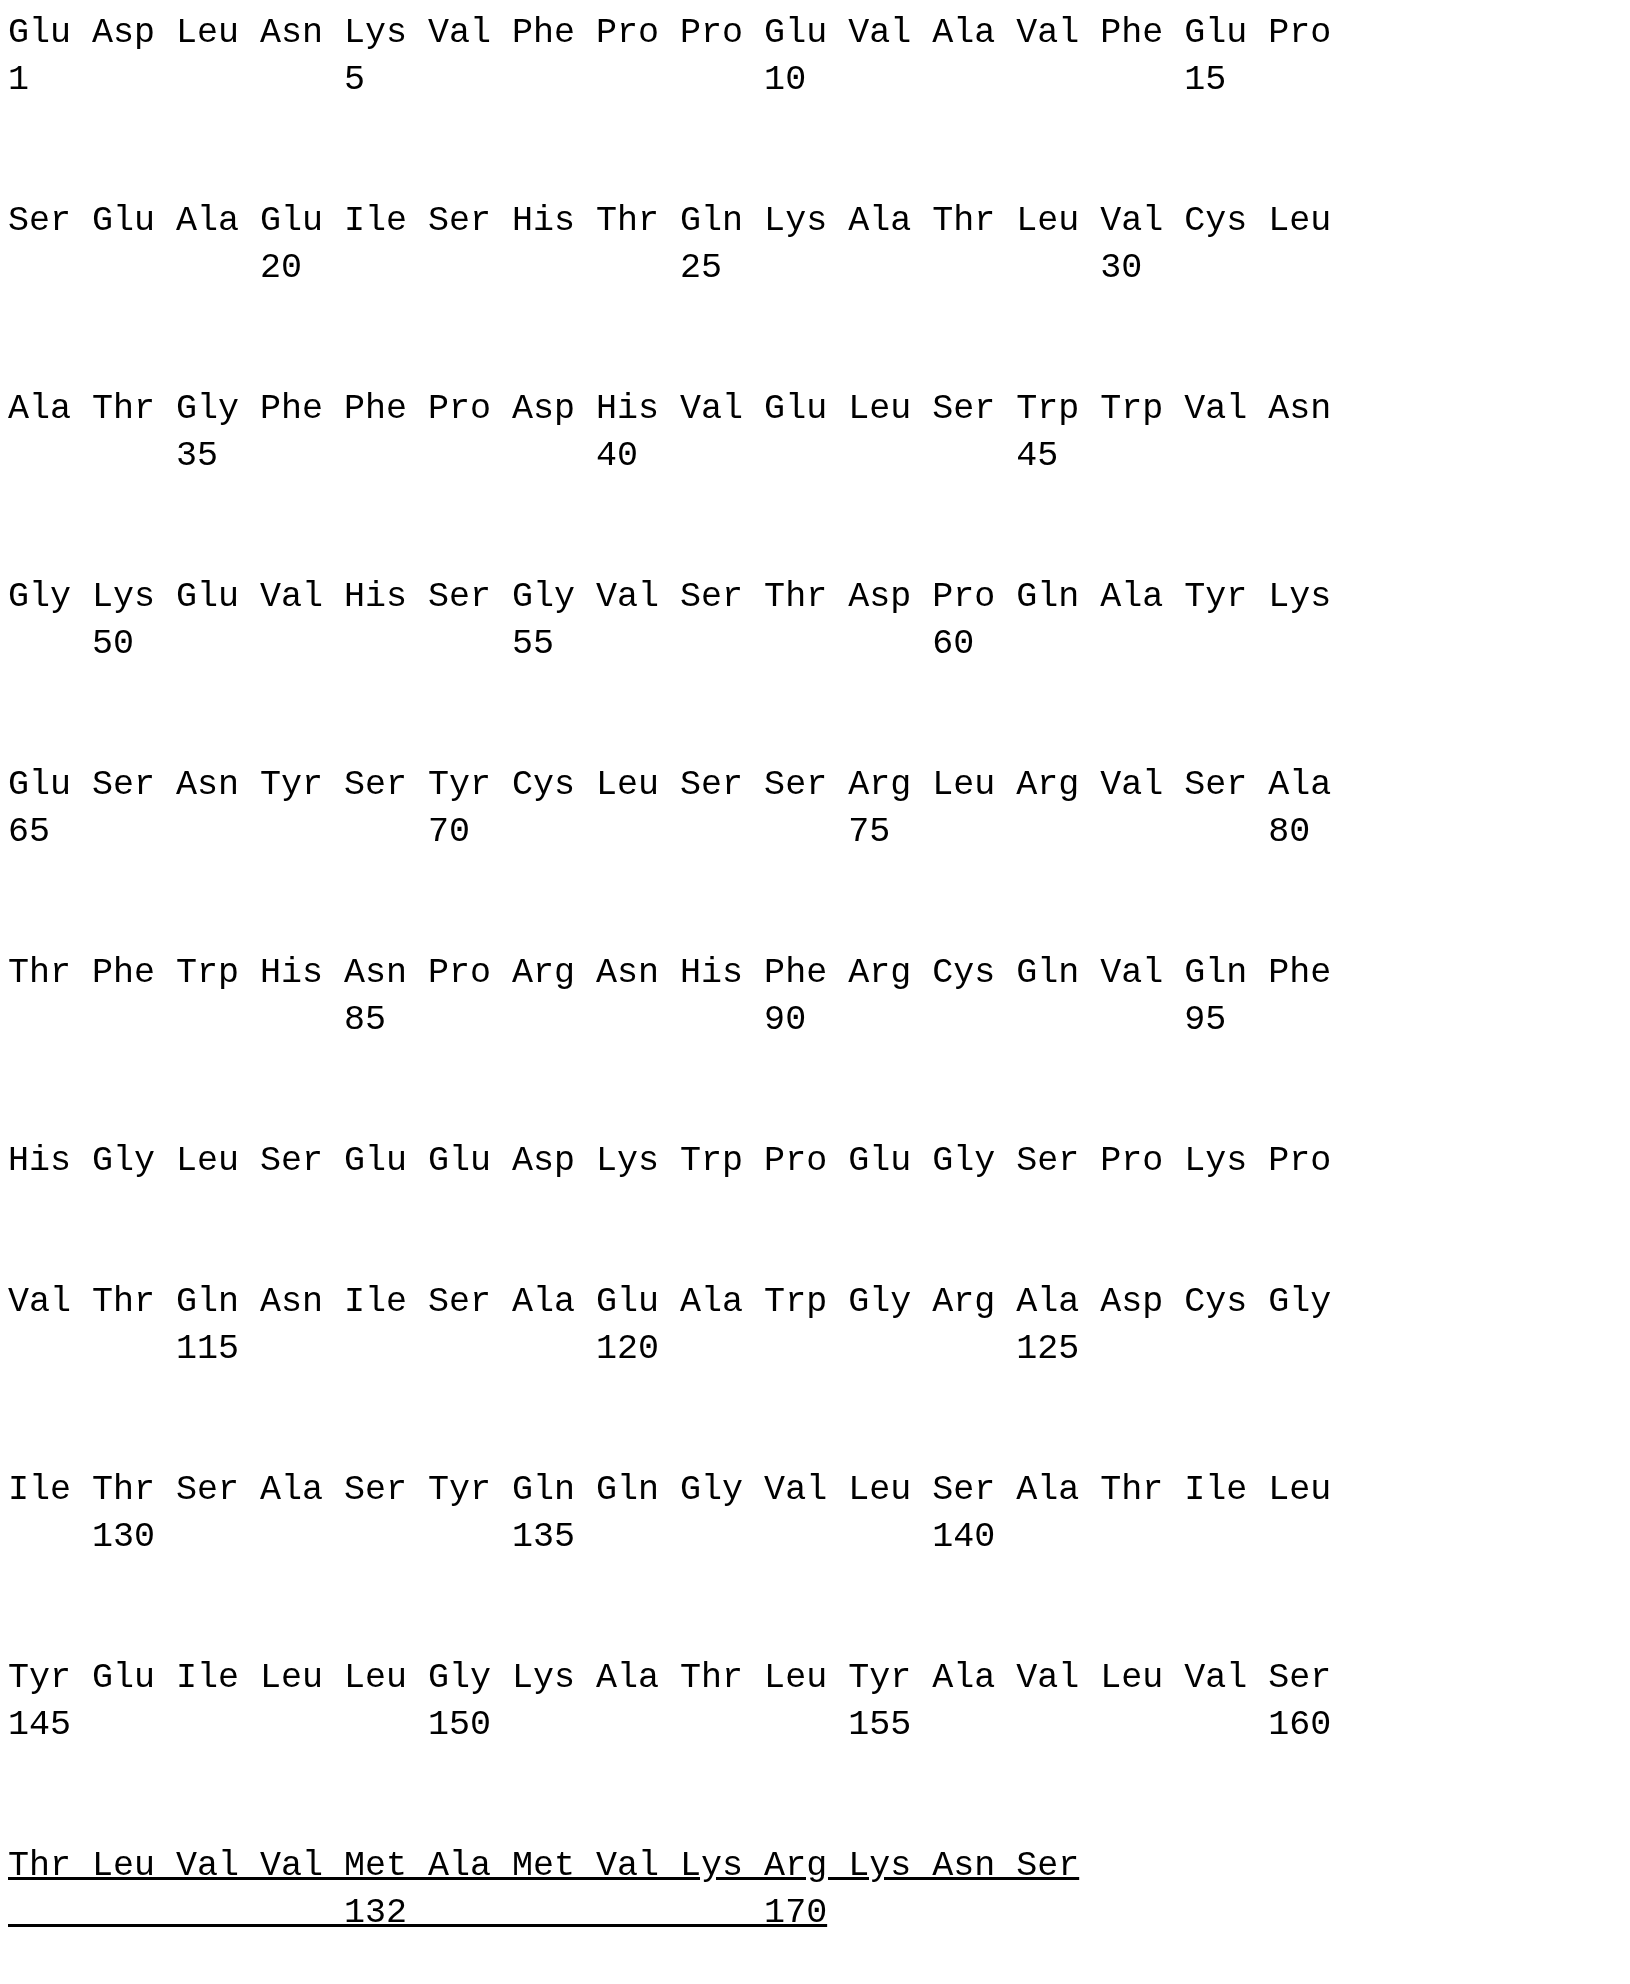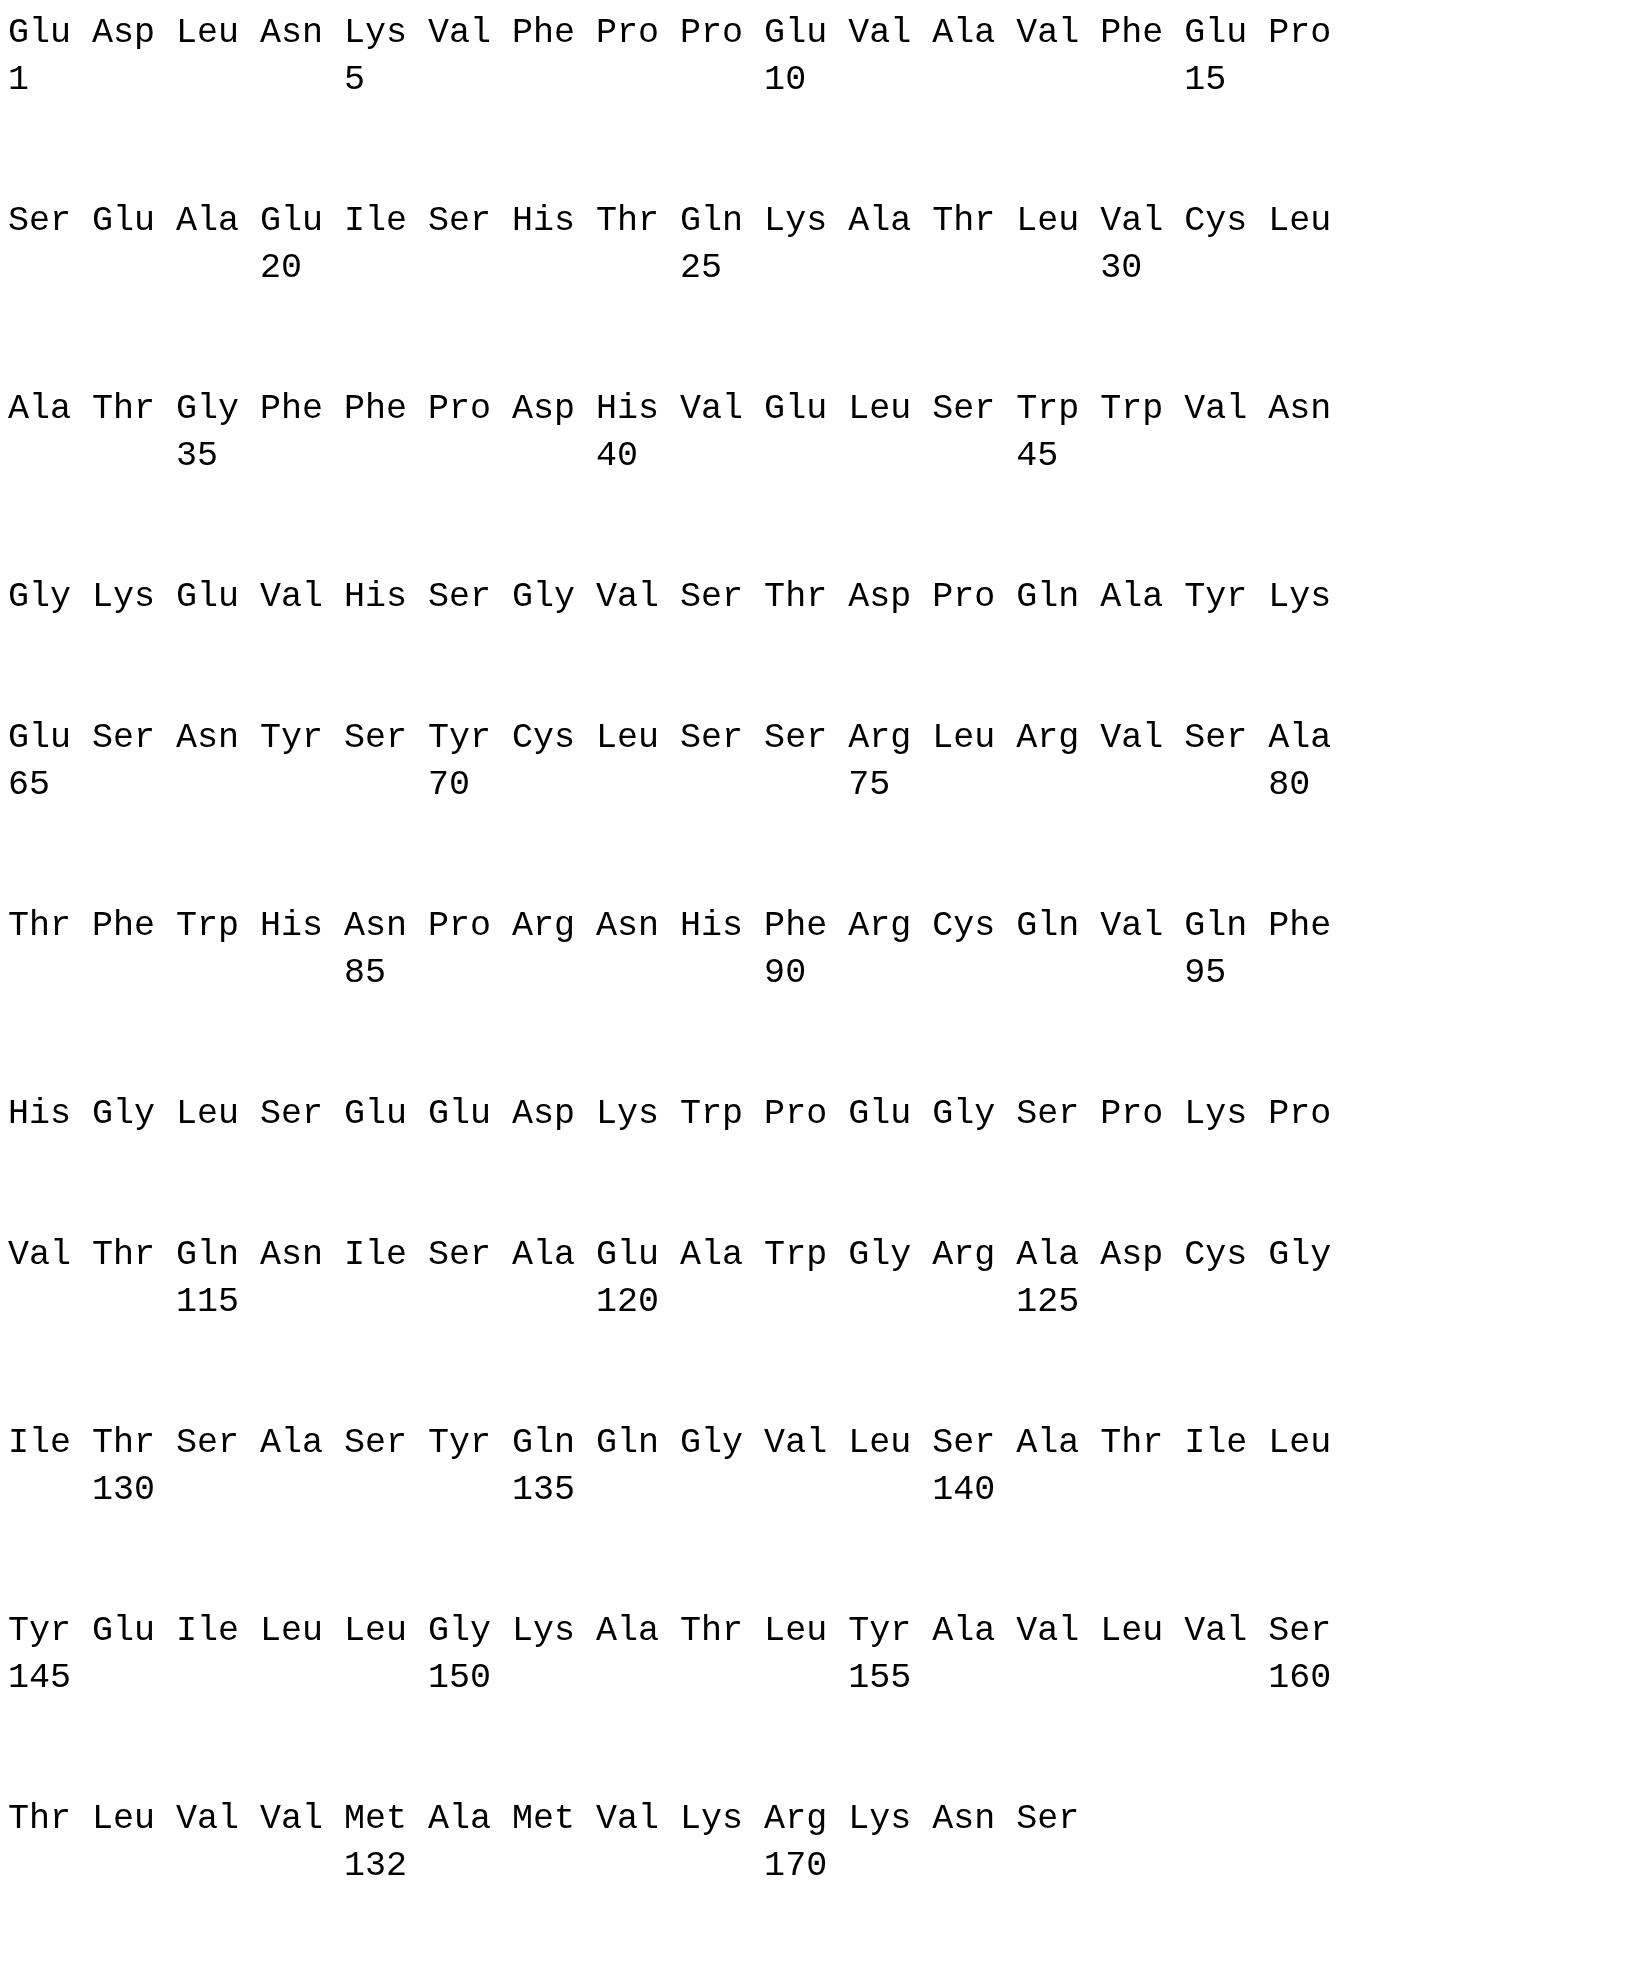--- a/index.html
+++ b/index.html
@@ -20,20 +20,21 @@
     color: #000000;
     font-family: "Liberation Mono", "DejaVu Sans Mono", monospace;
     font-size: 35px;
     line-height: 47px;
   }
   .seq-block {
     margin-bottom: 94px; 
   }
   .seq-block:last-child {
     margin-bottom: 16px;
+    text-decoration: underline;
   }
   .seq-line {
     white-space: pre; 
     font-kerning: none;
   }
 </style>
 </head>
 <body style="background: rgb(255, 255, 255);">
 
 <div class="page" style="color: rgb(0, 0, 0);">
@@ -45,20 +46,21 @@
       <div class="seq-block">
         <div class="seq-line">Ser Glu Ala Glu Ile Ser His Thr Gln Lys Ala Thr Leu Val Cys Leu</div>
         <div class="seq-line">            20                  25                  30</div>
       </div>
       <div class="seq-block">
         <div class="seq-line">Ala Thr Gly Phe Phe Pro Asp His Val Glu Leu Ser Trp Trp Val Asn</div>
         <div class="seq-line">        35                  40                  45</div>
       </div>
       <div class="seq-block">
         <div class="seq-line">Gly Lys Glu Val His Ser Gly Val Ser Thr Asp Pro Gln Ala Tyr Lys</div>
+        <div class="seq-line">    50                  55                  60</div>
       </div>
       <div class="seq-block">
         <div class="seq-line">Glu Ser Asn Tyr Ser Tyr Cys Leu Ser Ser Arg Leu Arg Val Ser Ala</div>
         <div class="seq-line">65                  70                  75                  80</div>
       </div>
       <div class="seq-block">
         <div class="seq-line">Thr Phe Trp His Asn Pro Arg Asn His Phe Arg Cys Gln Val Gln Phe</div>
         <div class="seq-line">                85                  90                  95</div>
       </div>
       <div class="seq-block">

